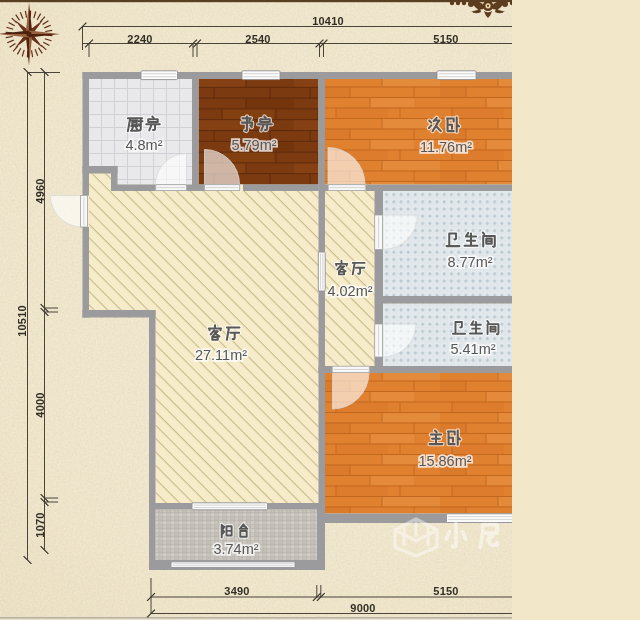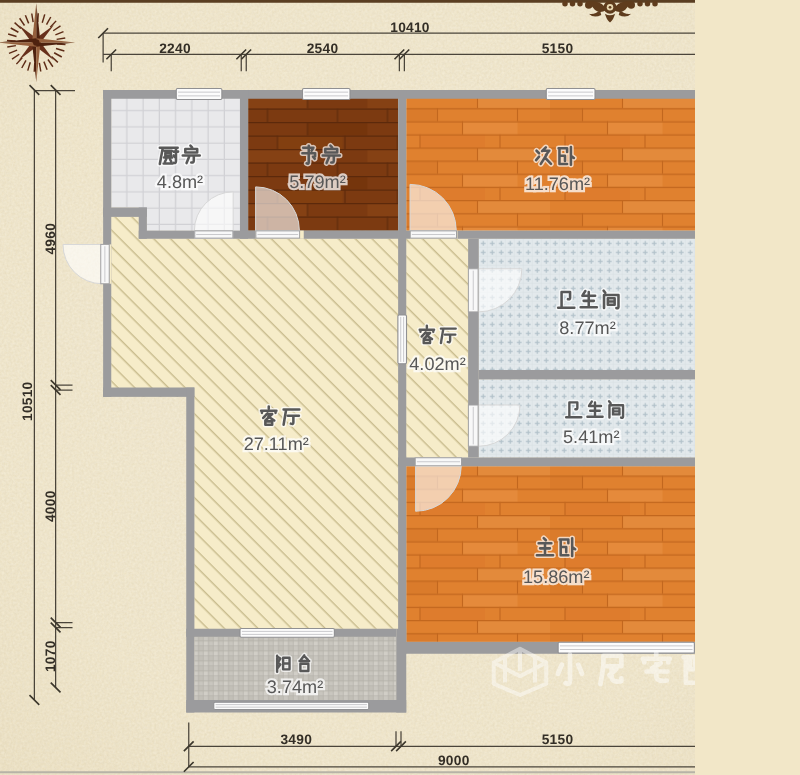--- a/index.html
+++ b/index.html
@@ -1,15 +1,15 @@
 <!DOCTYPE html>
 <html><head><meta charset="utf-8"><title>floorplan</title>
 <style>
 html,body{margin:0;padding:0;background:#f2e7c8;}
-#c{position:relative;width:556px;height:620px;overflow:hidden;}
+#c{position:relative;width:512px;height:620px;overflow:hidden;}
 </style></head>
 <body>
 <div id="c">
 <svg width="640" height="620" viewBox="0 0 640 620" xmlns="http://www.w3.org/2000/svg" font-family="Liberation Sans, sans-serif">
 <defs>
 <path id="g-chu" d="M8,16 H92 M22,16 L8,92 M30,30 H64 M34,40 H60 M34,40 V54 M60,40 V54 M34,54 H60 M28,62 H66 M38,70 L32,82 M56,70 L62,82 M26,90 H68 M72,34 H94 M84,20 V78 Q84,90 74,87 M73,52 L80,61"></path>
 <path id="g-fang" d="M46,6 L54,14 M22,22 H78 M22,22 V38 M78,22 V38 M22,38 H78 M10,52 H90 M40,58 L28,88 M62,58 V76 Q62,88 50,85"></path>
 <path id="g-shu" d="M24,16 H72 M72,16 L63,30 M20,42 H80 M80,42 V56 M50,6 V84 Q50,94 40,89 M70,58 L78,68"></path>
 <path id="g-ci" d="M16,24 L28,36 M28,52 L14,68 M60,8 L42,26 M44,24 H76 M76,24 L60,44 M64,42 L36,86 M56,56 L84,86"></path>
 <path id="g-wo" d="M14,12 H54 M18,12 V86 M18,48 H44 M54,12 V30 M44,48 V72 M18,86 H54 M72,6 V90 M72,48 L86,58"></path>

